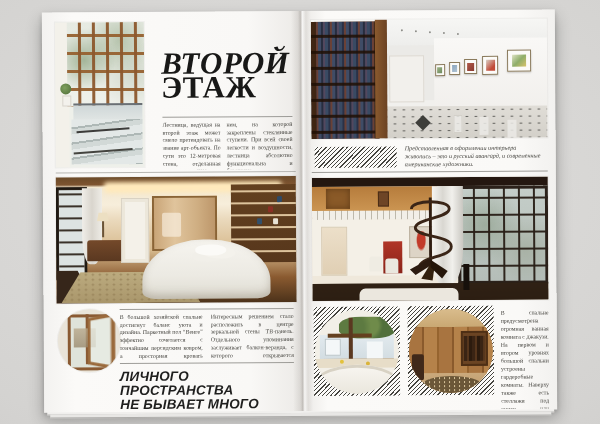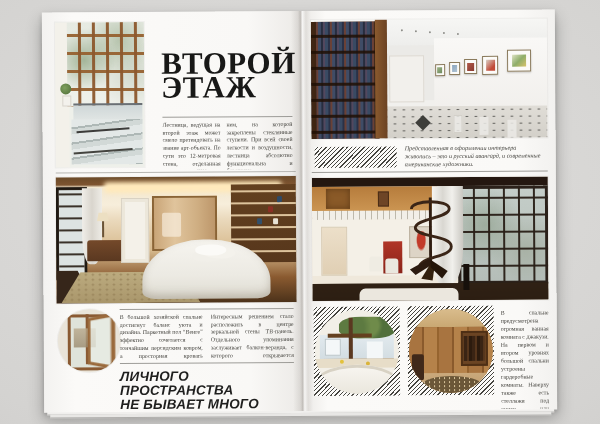--- a/index.html
+++ b/index.html
@@ -211,21 +211,21 @@
       <div class="abs at-grid"></div>
       <div class="abs at-lintel"></div>
       <div class="abs at-glassfloor"></div>
       <div class="abs at-streak1"></div>
       <div class="abs at-streak2"></div>
       <div class="abs at-plant"></div>
       <div class="abs at-pot"></div>
     </div>
 
     <div class="abs title" style="left:119px;top:40px;width:136px;">
-      <span style="display:block;">ВТОРОЙ</span>
+      <span style="display:block;font-style:italic;">ВТОРОЙ</span>
       <span style="display:block;">ЭТАЖ</span>
     </div>
 
     <div class="rule" style="left:120px;top:105px;width:130px;"></div>
 
     <div class="abs smalltext" style="left:120px;top:110px;width:58px;height:48px;">Лестница, ведущая на второй этаж может смело претендовать на звание арт-объекта. По сути это 12-метровая стена, отделанная натуральным кам-</div>
     <div class="abs smalltext" style="left:184px;top:110px;width:66px;height:48px;">нем, на которой закреплены стеклянные ступени. При всей своей легкости и воздушности, лестница абсолютно функциональна и безопасна.</div>
 
     <div class="rule light" style="left:13px;top:160px;width:240px;"></div>
 

